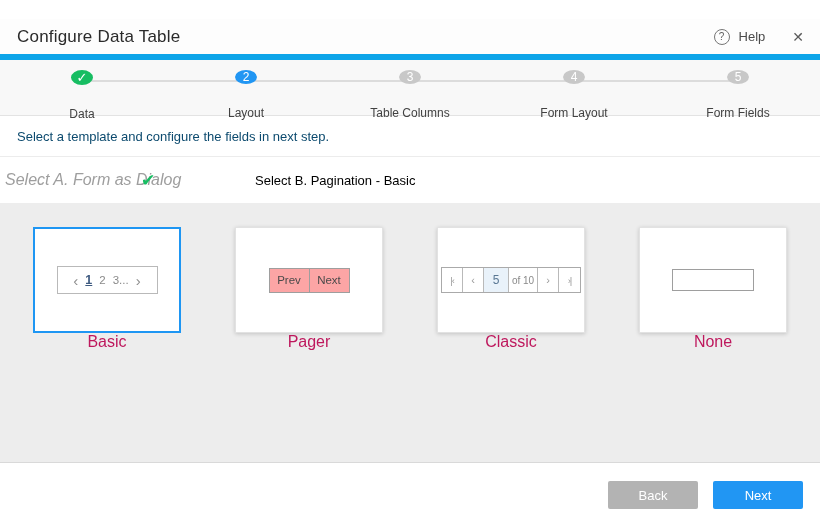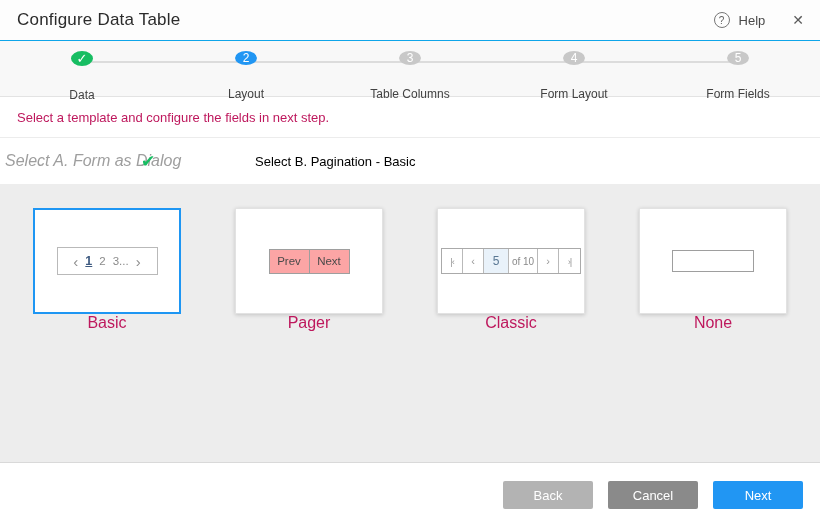--- a/index.html
+++ b/index.html
@@ -7,22 +7,22 @@
   body {
     font-family: "Liberation Sans", "DejaVu Sans", sans-serif;
     width: 820px; height: 518px; overflow: hidden;
     color: #333;
   }
   .dialog { width: 820px; height: 518px; background: #fff; display: flex; flex-direction: column; }
 
   
   .hdr {
     height: 41px; flex: 0 0 41px; background: #fdfdfd;
-    border-bottom: 1px solid #0ea5e9;
-    display: flex; align-items: center; padding: 0 16px 0 17px;
+    border-bottom: 6px solid #0ea5e9;
+    display: flex; align-items: center; padding: 0 16px 0 17px; margin-top: 19px;
   }
   .hdr-title { font-size: 17px; font-weight: 500; color: #2b2b2b; letter-spacing: .2px; }
   .hdr-right { margin-left: auto; display: flex; align-items: center; gap: 9px; }
   .help-icon {
     width: 16px; height: 16px; border: 1px solid #767676; border-radius: 50%;
     font-size: 10px; color: #5f5f5f; display: inline-flex; align-items: center; justify-content: center;
     cursor: pointer;
   }
   .help-label { font-size: 13px; color: #4a4a4a; cursor: pointer; }
   .close-icon { font-size: 14px; color: #5a5a5a; margin-left: 18px; cursor: pointer; line-height: 1; }
@@ -44,21 +44,21 @@
     color: #fff; font-size: 12px; font-weight: 500;
   }
   .step-complete .step-circle { background: #17bd62; font-size: 13px; font-weight: 700; }
   .step-active .step-circle { background: #2196f3; }
   .step-pending .step-circle { background: #c8c8c8; }
   .step-label { margin-top: 22px; font-size: 12px; color: #424242; }
 
   
   .instruction {
     height: 41px; flex: 0 0 41px; display: flex; align-items: center;
-    padding-left: 17px; font-size: 13px; color: #be185d;
+    padding-left: 17px; font-size: 13px; color: #0c4a6e;
     border-bottom: 1px solid #ececec; background: #fff;
   }
 
   
   .selection {
     height: 46px; flex: 0 0 46px; display: flex; align-items: center;
     background: #fff; position: relative;
   }
   .select-a { position: absolute; left: 5px; font-size: 16px; color: #9e9e9e; cursor: pointer; font-style: italic; }
   .select-check { position: absolute; left: 141px; font-size: 17px; font-weight: 700; color: #17bd62; line-height: 1; }
@@ -222,17 +222,16 @@
       <div class="tpl-card">
         <div class="pv-none"></div>
       </div>
       <div class="tpl-label">None</div>
     </div>
 
   </div>
 
   <div class="footer">
     <button class="btn btn-back">Back</button>
-    <button class="btn btn-cancel">Cancel</button>
     <button class="btn btn-next">Next</button>
   </div>
 
 </div>
 
 </body></html>

